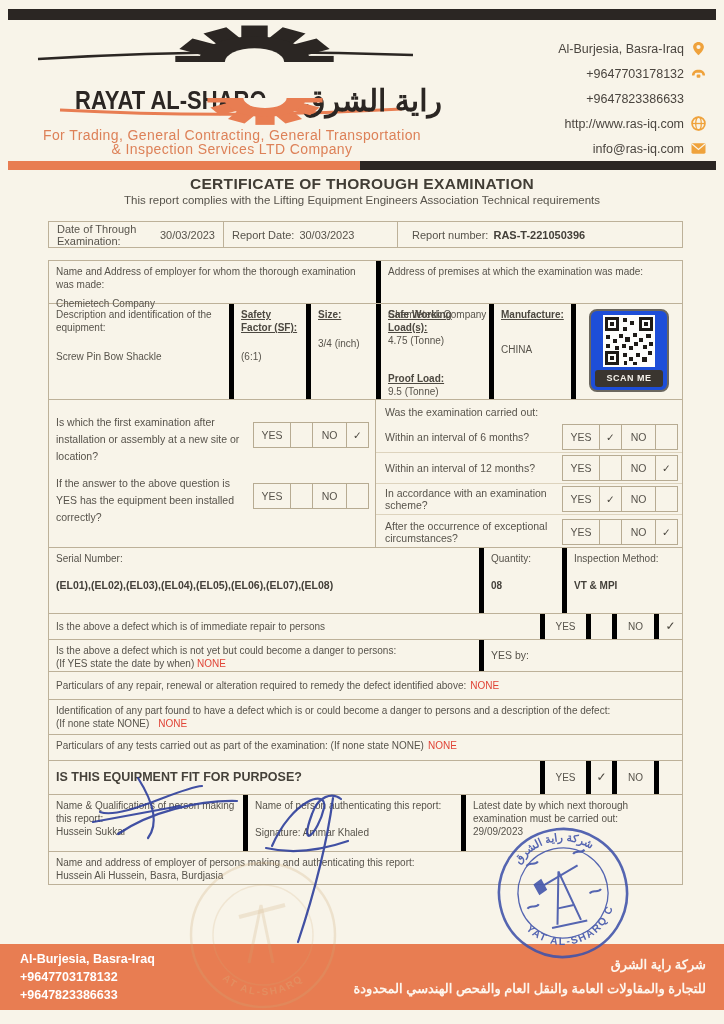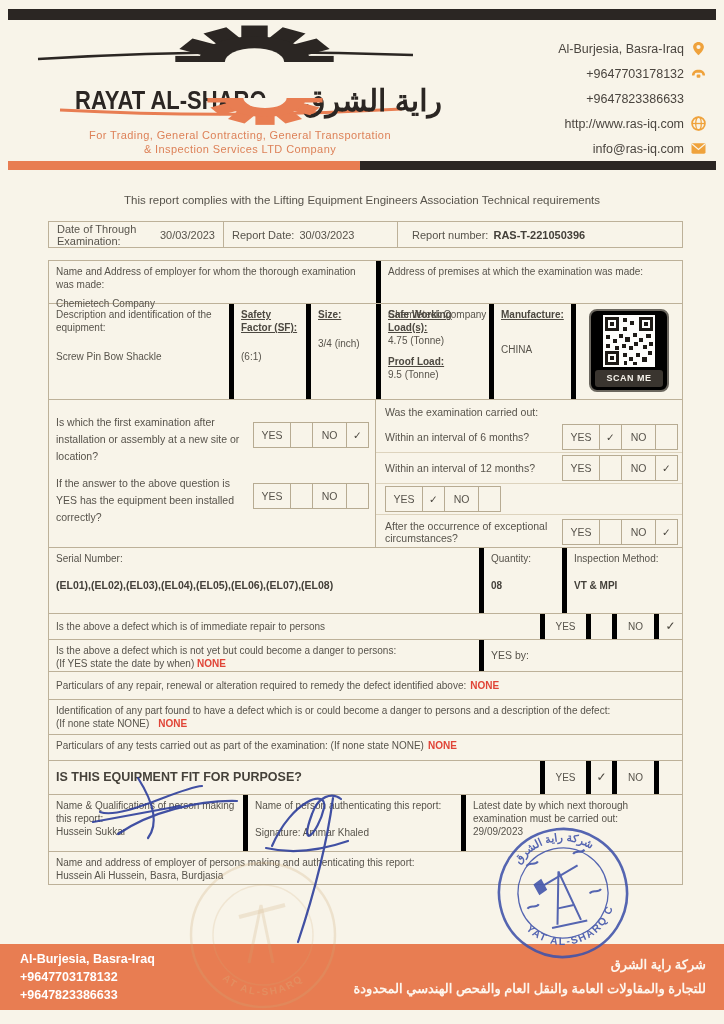--- a/index.html
+++ b/index.html
@@ -8,22 +8,22 @@
   
   .topbar{position:absolute;left:8px;top:9px;width:708px;height:11px;background:#2b2623;}
   .logo-gear-top{position:absolute;left:172px;top:24px;width:165px;height:38px;}
   .logo-gear-bot{position:absolute;left:205px;top:98px;width:120px;height:28px;}
   .logo-swoosh{position:absolute;left:30px;top:40px;width:420px;height:90px;pointer-events:none;}
   .logo-row{position:absolute;left:62px;top:72px;width:380px;height:56px;display:flex;
             align-items:center;justify-content:center;gap:10px;}
   .logo-en{font-size:25px;font-weight:bold;color:#2b2623;letter-spacing:0px;
            transform:scaleX(.88);transform-origin:center;white-space:nowrap;}
   .logo-ar{font-size:30px;font-weight:bold;color:#2b2623;white-space:nowrap;}
-  .tagline{position:absolute;left:40px;top:128px;width:400px;text-align:center;
-           font-size:11px;color:#dd8158;line-height:14px;letter-spacing:.4px;}
+  .tagline{position:absolute;left:32px;top:128px;width:400px;text-align:center;
+           font-size:14px;color:#dd8158;line-height:14px;letter-spacing:.4px;}
   .contacts{position:absolute;right:18px;top:36px;width:260px;font-size:12.5px;color:#4a453f;}
   .contact-line{display:flex;justify-content:flex-end;align-items:center;gap:7px;height:25px;}
   .cicon{width:15px;height:15px;flex:0 0 15px;}
   .cicon.empty{visibility:hidden;}
   .divider{position:absolute;left:8px;top:161px;width:708px;height:9px;background:#2b2623;}
   .divider .half{position:absolute;left:0;top:0;width:352px;height:9px;background:#e87d52;}
   
   .title{position:absolute;left:0;top:175px;width:724px;text-align:center;
          font-size:15.5px;font-weight:bold;color:#413d35;letter-spacing:.3px;}
   .subtitle{position:absolute;left:0;top:194px;width:724px;text-align:center;
@@ -37,21 +37,21 @@
   .meta .m3{flex:1;border-left:1px solid #bdb199;padding-left:14px;}
   .bold{font-weight:bold;color:#44403a;}
   
   .tbl{position:absolute;left:48px;top:260px;width:635px;border:1px solid #bdb199;
        box-sizing:border-box;font-size:10px;line-height:13px;}
   .trow{border-top:1px solid #bdb199;box-sizing:border-box;display:flex;align-items:stretch;}
   .trow:first-child{border-top:none;}
   .cellpad{padding:4px 7px;box-sizing:border-box;}
   .bl{border-left:5px solid #000000;}
   .u{font-weight:bold;text-decoration:underline;color:#4c4840;}
-  .red{color:#e04437;font-weight:bold;}
+  .red{color:#e04437;font-weight:normal;}
   
   .yn{display:flex;border:1px solid #b7ab92;height:26px;box-sizing:border-box;background:transparent;}
   .yn span{display:block;text-align:center;line-height:24px;font-size:10.5px;box-sizing:border-box;}
   .yn .l{width:36px;}
   .yn .m{width:22px;border-left:1px solid #b7ab92;}
   .yn .l2{width:34px;border-left:1px solid #b7ab92;}
   .mark{color:#4b473f;font-size:12px;}
   
   .fh{display:flex;align-items:center;justify-content:center;box-sizing:border-box;}
   
@@ -63,21 +63,21 @@
   .exr-row{display:flex;align-items:center;border-top:1px solid #ddd3bd;padding:2px 4px 2px 9px;box-sizing:border-box;}
   .exr-q{flex:1;font-size:10.5px;line-height:12px;padding-right:4px;}
   
   .sig-c1{width:194px;}
   .sig-c2{width:218px;}
   .sig-c3{flex:1;}
   
   .overlay{position:absolute;left:0;top:0;width:724px;height:1024px;pointer-events:none;z-index:6;}
   
   .qrbox{width:80px;margin:5px auto 0 auto;border:2px solid #6b675f;border-radius:8px;
-         background:#000000;padding:4px 4px 3px 4px;box-sizing:border-box;}
+         background:#1d4ed8;padding:4px 4px 3px 4px;box-sizing:border-box;}
   .qrcap{margin-top:3px;background:#3a352f;border-radius:3px;color:#f5f2ea;text-align:center;
          font-size:9px;font-weight:bold;letter-spacing:.5px;padding:2px 0;}
   
   .footer{position:absolute;left:0;top:944px;width:724px;height:66px;background:#e87d52;z-index:3;}
   .f-left{position:absolute;left:20px;top:6px;color:#fff;font-weight:bold;font-size:12.5px;line-height:18px;}
   .f-right{position:absolute;right:18px;top:9px;color:#fdf6ee;font-weight:bold;text-align:right;
            font-size:13px;line-height:24px;direction:rtl;}
 </style>
 </head>
 <body>
@@ -184,20 +184,21 @@
         <rect x="0.5" y="0.8" width="14" height="10.4" rx="1.4" fill="#efa23c"></rect>
         <path d="M1 1.5 L7.5 7 L14 1.5" stroke="#f8f4e9" stroke-width="1.2" fill="none"></path>
       </svg>
     </div>
   </div>
 
   <div class="divider">
       <div class="half"></div>
     </div>
 
+  <div class="title">CERTIFICATE OF THOROUGH EXAMINATION</div>
   <div class="subtitle">This report complies with the Lifting Equipment Engineers Association Technical requirements</div>
 
   <div class="meta">
     <div class="mcell m1">
       <span>Date of Through Examination:</span>
       <span>30/03/2023</span>
     </div>
     <div class="mcell m2">
       <span>Report Date:</span>
       <span>30/03/2023</span>
@@ -230,21 +231,21 @@
         <div class="u">Safety Factor (SF):</div>
         <div style="margin-top:16px;">(6:1)</div>
       </div>
       <div class="cellpad bl" style="width:70px;">
         <div class="u">Size:</div>
         <div style="margin-top:16px;">3/4 (inch)</div>
       </div>
       <div class="cellpad bl" style="width:113px;">
         <div class="u">Safe Working Load(s):</div>
         <div>4.75 (Tonne)</div>
-        <div class="u" style="margin-top:8px;">Proof Load:</div>
+        <div class="u" style="margin-top:25px;">Proof Load:</div>
         <div>9.5 (Tonne)</div>
       </div>
       <div class="cellpad bl" style="width:82px;">
         <div class="u">Manufacture:</div>
         <div style="margin-top:22px;">CHINA</div>
       </div>
       <div class="bl" style="flex:1;">
         <div class="qrbox">
           <svg width="68" height="52" viewBox="0 0 52 52" style="display:block;margin:0 auto;">
             <rect width="52" height="52" fill="#fdfdfb"></rect>
@@ -324,20 +325,21 @@
         <div class="exr-row" style="height:31px;">
           <div class="exr-q">Within an interval of 12 months?</div>
           <div class="yn">
             <span class="l">YES</span>
             <span class="m mark"></span>
             <span class="l2">NO</span>
             <span class="m mark">✓</span>
           </div>
         </div>
         <div class="exr-row" style="height:31px;">
+          <div class="exr-q">In accordance with an examination scheme?</div>
           <div class="yn">
             <span class="l">YES</span>
             <span class="m mark">✓</span>
             <span class="l2">NO</span>
             <span class="m mark"></span>
           </div>
         </div>
         <div class="exr-row" style="height:35px;">
           <div class="exr-q">After the occurrence of exceptional circumstances?</div>
           <div class="yn">

